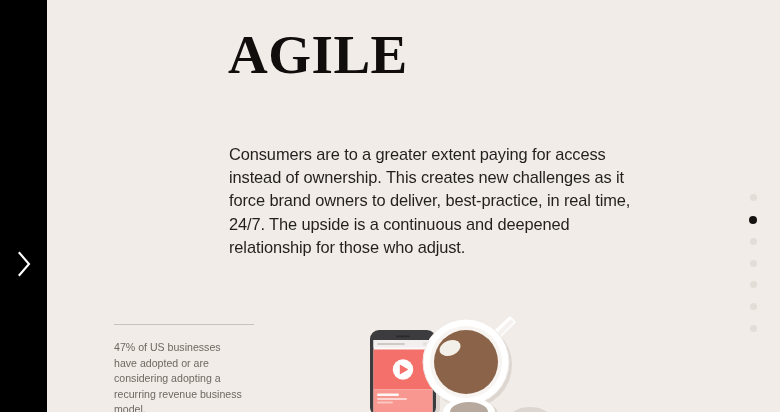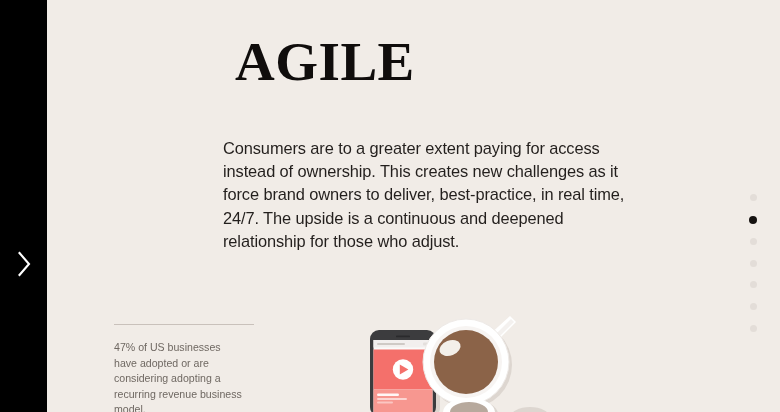--- a/index.html
+++ b/index.html
@@ -44,34 +44,34 @@
     position: absolute;
     left: 223px;
     top: 22px;
     width: 470px;
     font-family: "Liberation Serif", "DejaVu Serif", serif;
     font-weight: bold;
     font-size: 55px;
     line-height: 56px;
     letter-spacing: 0.5px;
     color: #100d0c;
-    margin: 12px;
+    margin: 5px;
   }
   .headline .l2 { display: block; }
 
   
   .body-copy {
     position: absolute;
     left: 223px;
     top: 137px;
     width: 424px;
     font-size: 16.4px;
     line-height: 23.2px;
     color: #231f1d;
-    margin: 0;
+    margin: 6px;
     letter-spacing: -0.1px;
   }
 
   
   .stat-rule {
     position: absolute;
     left: 114px;
     top: 324px;
     width: 140px;
     height: 1px;

